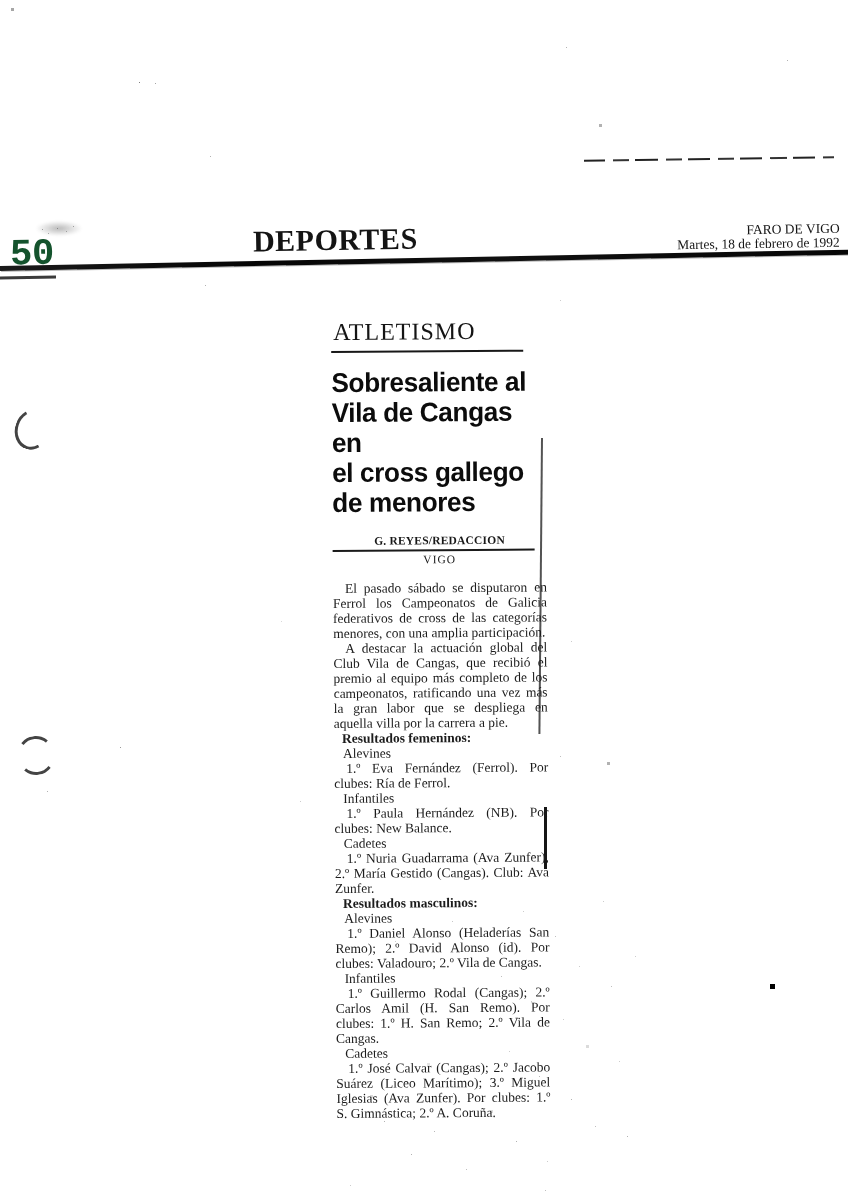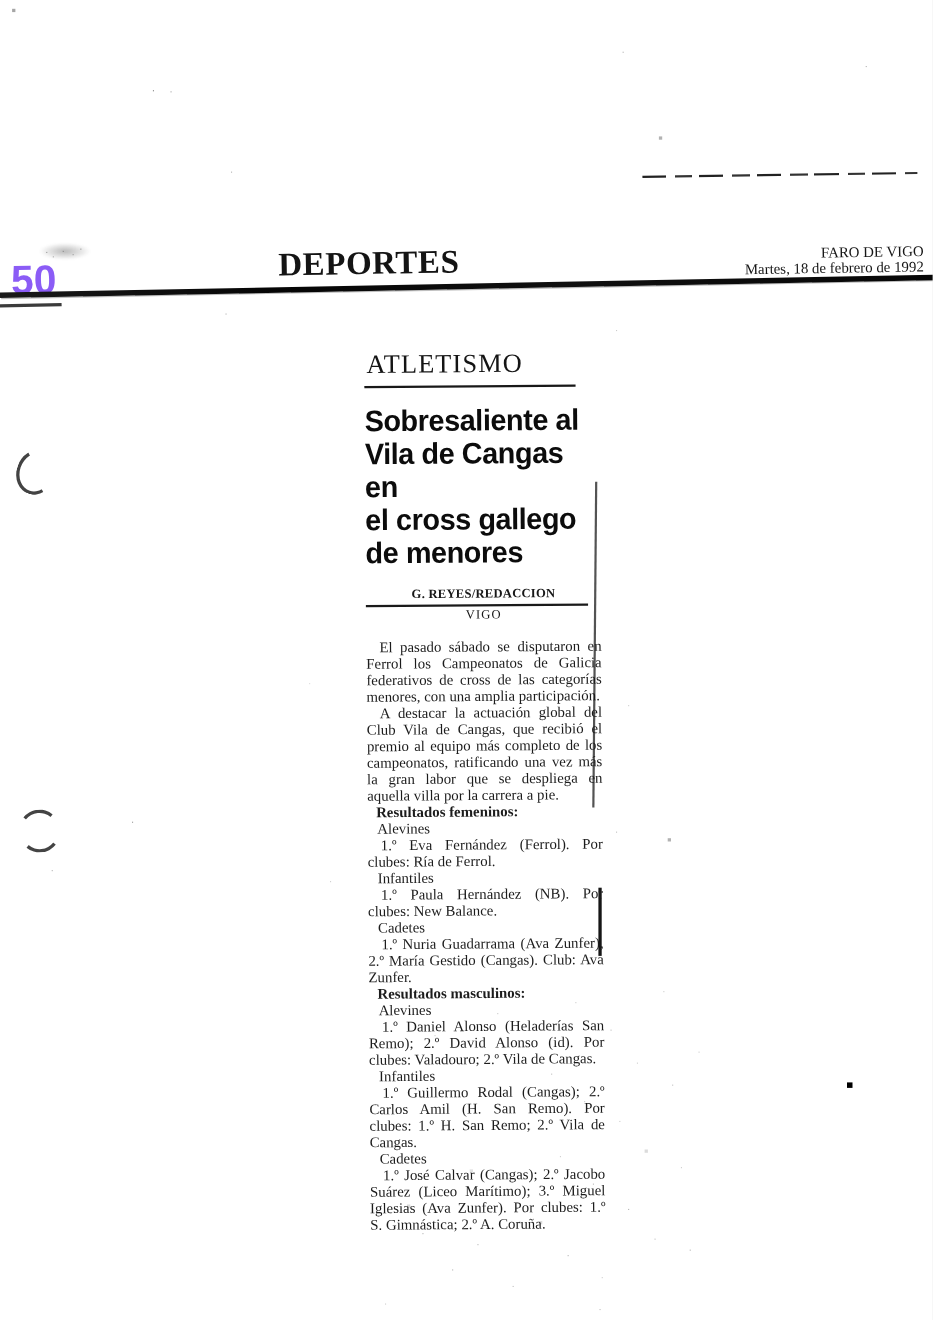--- a/index.html
+++ b/index.html
@@ -9,24 +9,24 @@
     margin:0 auto;
     background:#ffffff;
     overflow:hidden;
     font-family:"Liberation Serif", serif;
     color:#1d1d1d;
   }
 
   
   .page-number{
     position:absolute;left:10px;top:236px;
-    font-family:Liberation Sans, sans-serif;
+    font-family:Liberation Mono, monospace;
     font-weight:bold;font-size:37px;line-height:1;
     transform:rotate(-1deg);
-    color:#8b5cf6;
+    color:#14532d;
   }
   .smudge{
     position:absolute;left:36px;top:221px;width:46px;height:15px;
     background:radial-gradient(ellipse at center, rgba(80,80,80,.4), transparent 72%);
     filter:blur(1px);
   }
   .section-title{
     position:absolute;left:253px;top:225px;
     font-family:"Liberation Serif",serif;
     font-weight:bold;font-size:30px;line-height:1;

